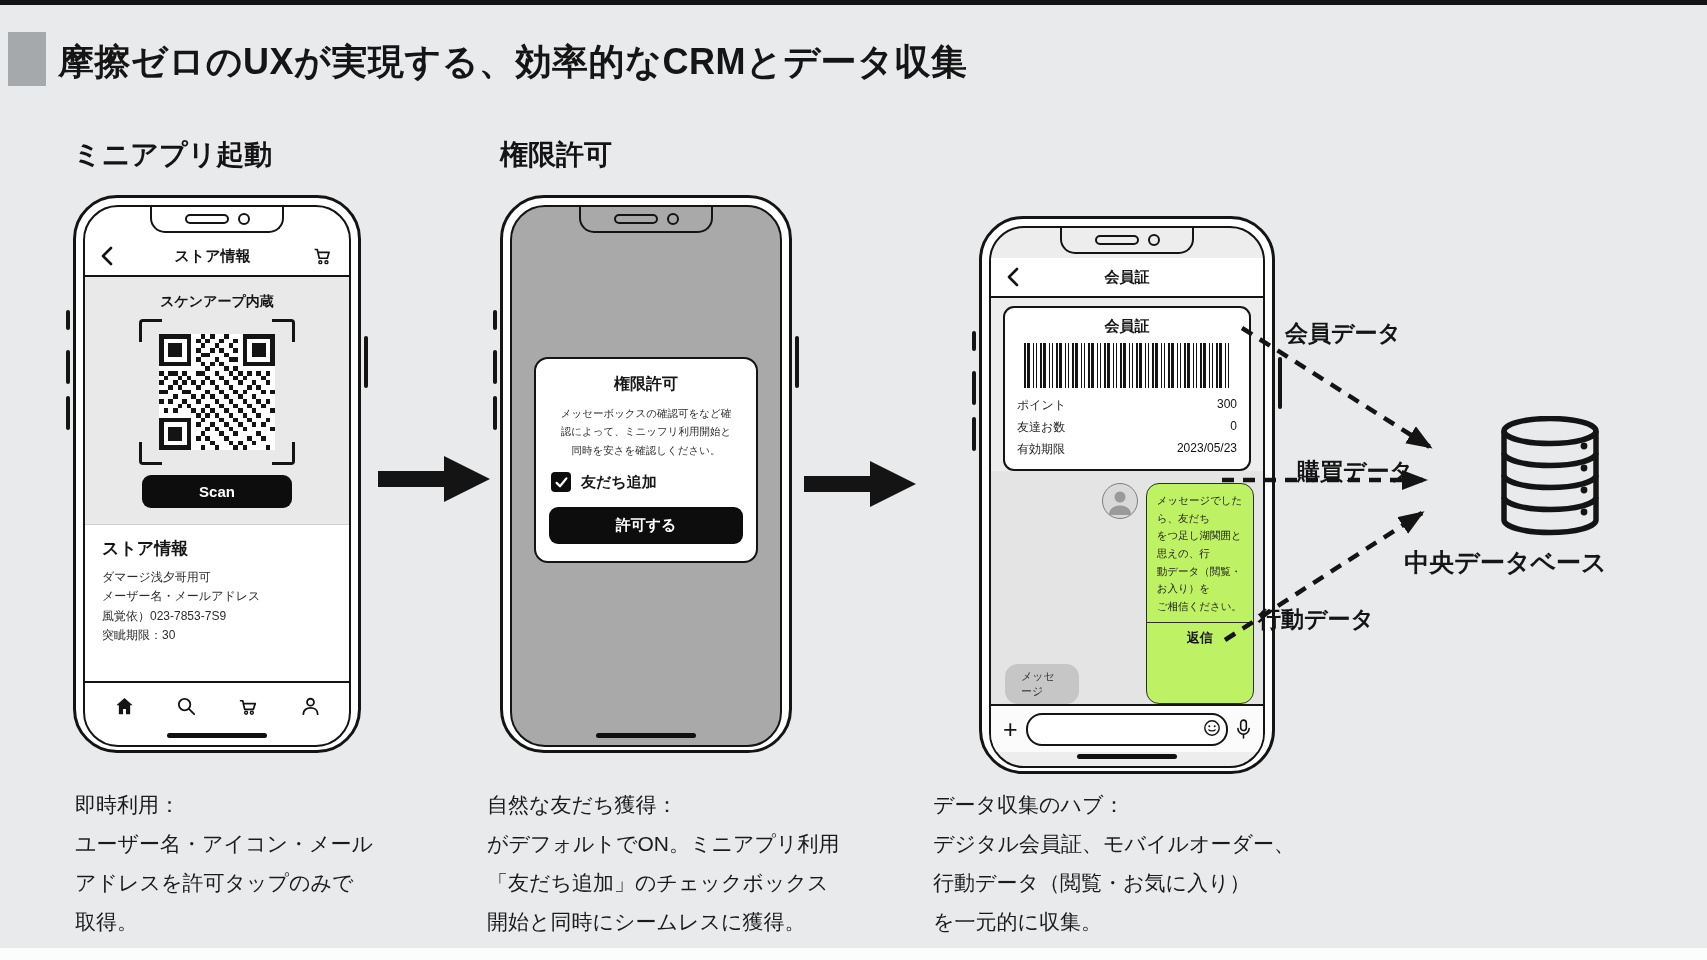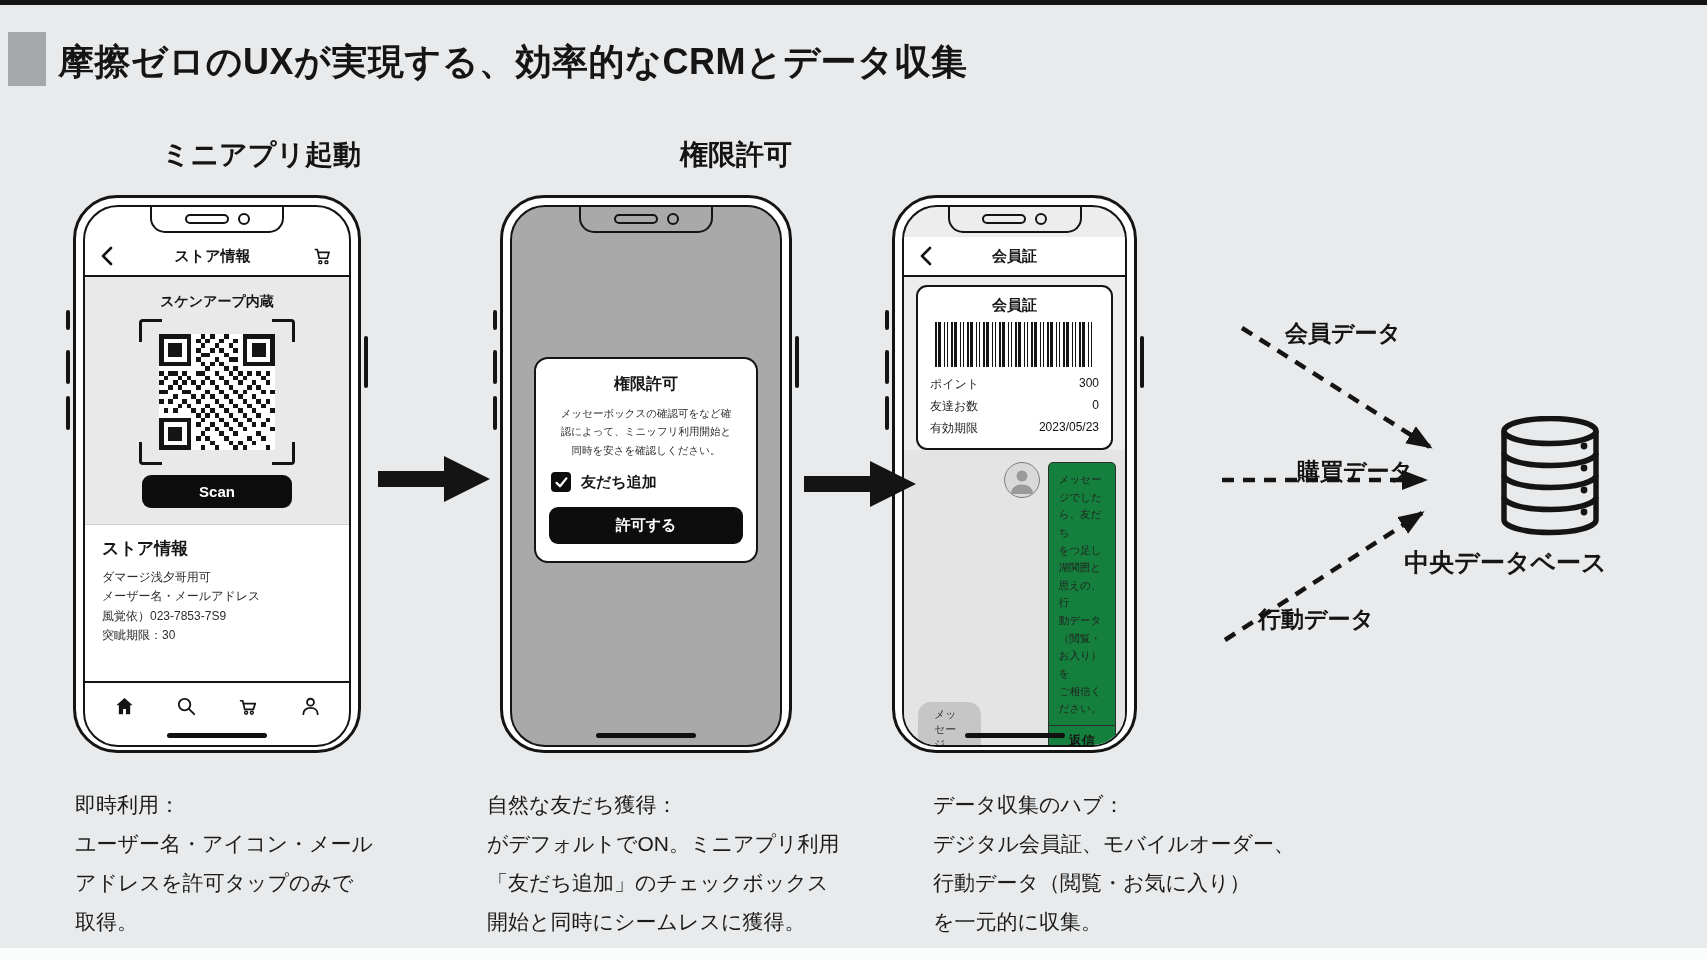--- a/index.html
+++ b/index.html
@@ -6,31 +6,31 @@
   .canvas{position:relative;width:1707px;height:960px;background:#e8eaec;overflow:hidden;
           font-family:"Liberation Sans","DejaVu Sans",sans-serif;color:#161616;}
   .topbar{position:absolute;left:0;top:0;width:1707px;height:5px;background:#141414;}
   .bottomstrip{position:absolute;left:0;bottom:0;width:1707px;height:12px;background:#fbfcfc;}
 
   
   .title-square{position:absolute;left:8px;top:32px;width:38px;height:54px;background:#a6a9ac;}
   .page-title{position:absolute;left:58px;top:38px;font-size:36px;font-weight:bold;color:#151515;letter-spacing:0.5px;}
 
   
-  .col-title{position:absolute;top:136px;font-size:28px;font-weight:bold;text-align:right;color:#141414;}
+  .col-title{position:absolute;top:136px;font-size:28px;font-weight:bold;text-align:left;color:#141414;}
   .col-title.c1{left:73px;width:288px;}
   .col-title.c2{left:500px;width:292px;}
   .col-title.c3{left:795px;width:400px;}
 
   
   .phone{position:absolute;top:195px;height:558px;background:#ffffff;border:3px solid #141414;
          border-radius:44px;padding:7px;box-sizing:border-box;}
   .phone.p1{left:73px;width:288px;}
   .phone.p2{left:500px;width:292px;}
-  .phone.p3{left:892px;width:245px;}
+  .phone.p3{left:979px;width:296px;margin-top:21px;}
   .screen{position:relative;height:100%;border:2px solid #141414;border-radius:35px;overflow:hidden;
           background:#ffffff;display:flex;flex-direction:column;}
   .screen.gray{background:#a9a9a9;}
   .sbtn{position:absolute;width:4px;background:#141414;border-radius:2px;}
   .sbtn.l1{left:-10px;top:112px;height:20px;}
   .sbtn.l2{left:-10px;top:152px;height:34px;}
   .sbtn.l3{left:-10px;top:198px;height:34px;}
   .sbtn.r1{right:-10px;top:138px;height:52px;}
   .notch{position:absolute;top:0;left:50%;transform:translateX(-50%);width:130px;height:24px;
          border:2.5px solid #141414;border-top:none;border-radius:0 0 15px 15px;
@@ -85,21 +85,21 @@
        #ffffff 6px 9px,#141414 9px 10px,#ffffff 10px 12px,#141414 12px 13px,#ffffff 13px 16px);}
   .crow{display:flex;justify-content:space-between;font-size:12px;margin-top:5px;}
   .crow .lab{color:#262626;}
   .crow .val{color:#101010;}
   .chat{flex:1;background:#e4e4e4;display:flex;flex-direction:row;}
   .msg-pill{align-self:flex-end;margin:14px 14px 0;background:#c6c6c6;color:#333;border-radius:13px;
             padding:5px 16px;font-size:11px;cursor:pointer;}
   .chat-row{display:flex;margin:12px 9px 0 9px;}
   .avatar{width:34px;height:34px;border-radius:50%;background:#d9d9d9;border:1.5px solid #7d7d7d;
           flex:none;overflow:hidden;display:flex;align-items:flex-end;justify-content:center;}
-  .bubble{flex:1;margin-left:8px;background:#15803d;border:1.5px solid #2e2e2e;border-radius:5px;overflow:hidden;}
+  .bubble{flex:1;margin-left:8px;background:#bef264;border:1.5px solid #2e2e2e;border-radius:13px;overflow:hidden;}
   .bubble .b-text{padding:8px 10px 7px;font-size:10.5px;line-height:1.68;color:#222;}
   .bubble .b-reply{border-top:1.5px solid #2e2e2e;text-align:center;font-size:13px;font-weight:bold;
                    padding:6px 0;cursor:pointer;}
   .inputbar{flex:none;height:46px;background:#fbfbfb;border-top:2px solid #141414;display:flex;
             align-items:center;padding:0 12px;gap:8px;margin-bottom:14px;}
   .plus{font-size:25px;font-weight:400;color:#141414;line-height:1;cursor:pointer;}
   .input-pill{flex:1;height:29px;border:2px solid #141414;border-radius:16px;background:#fff;
               position:relative;cursor:text;}
   .input-pill svg{position:absolute;right:5px;top:4px;width:18px;height:18px;}
   .mic{width:15px;height:21px;flex:none;cursor:pointer;}

